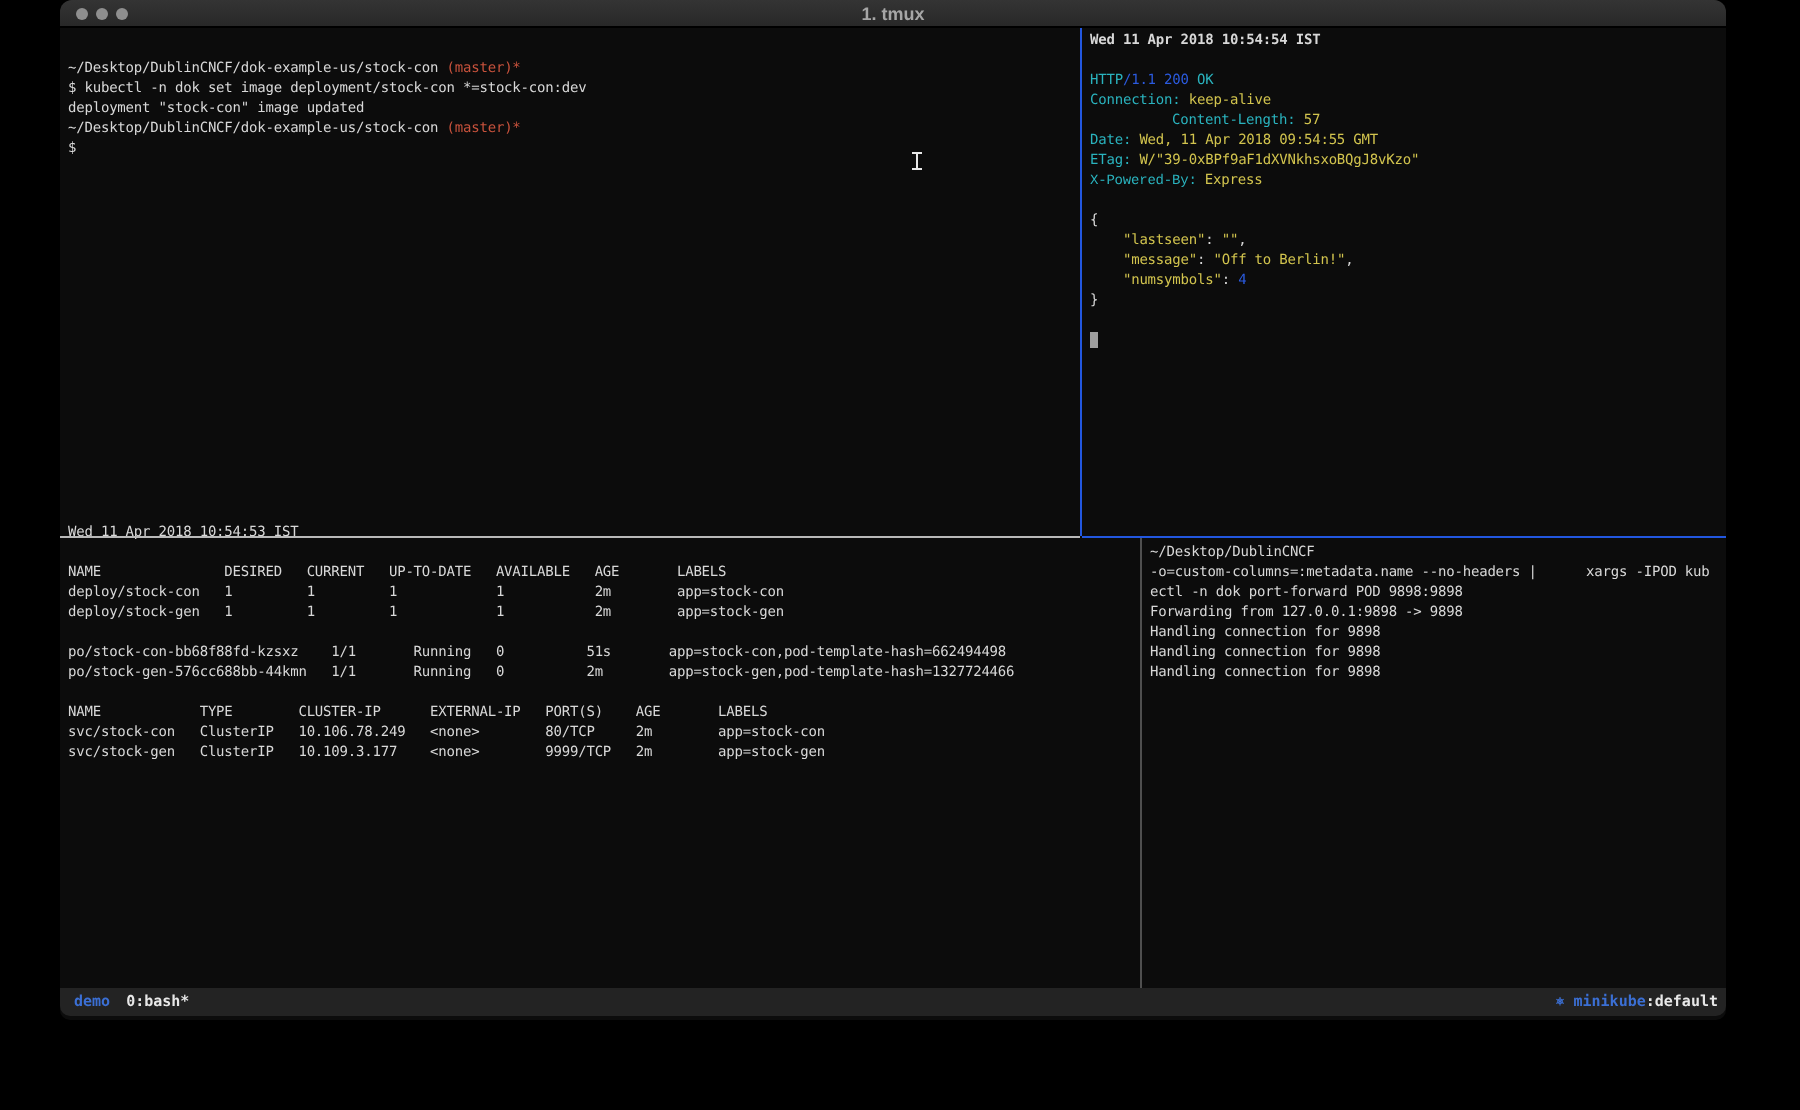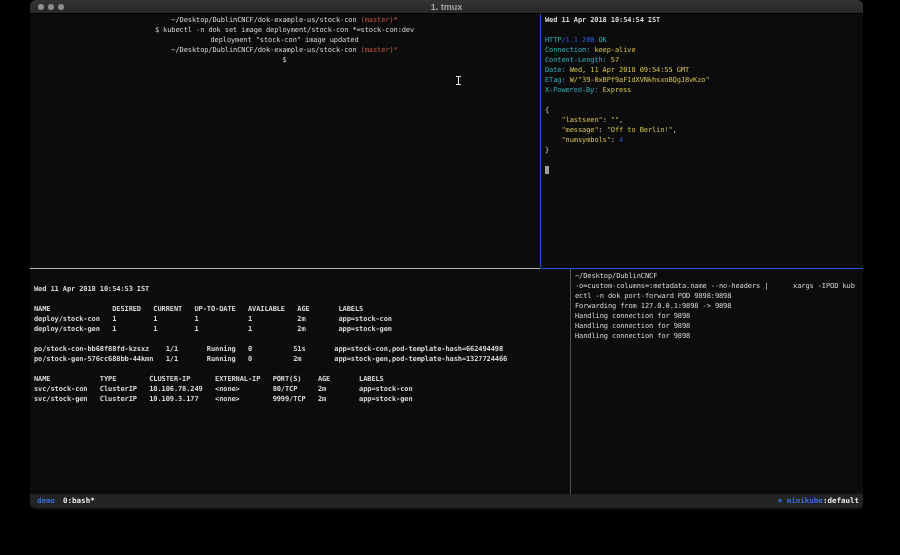--- a/index.html
+++ b/index.html
@@ -41,48 +41,48 @@
 
     <div class="titlebar">
       <div class="lights">
         <span class="light"></span>
         <span class="light"></span>
         <span class="light"></span>
       </div>
       <div class="title">1. tmux</div>
     </div>
 
-    <div class="pane" style="left:4px; top:15px; width:501px; height:250px;text-align:center;">
+    <div class="pane" style="left:4px; top:29px; width:501px; height:250px;">
         <div class="tline"><span style="color: rgb(216, 216, 216);">~/Desktop/DublinCNCF/dok-example-us/stock-con </span><span style="color: rgb(199, 82, 60);">(master)*</span></div>
         <div class="tline"><span style="color: rgb(216, 216, 216);">$ kubectl -n dok set image deployment/stock-con *=stock-con:dev</span></div>
         <div class="tline"><span style="color: rgb(216, 216, 216);">deployment "stock-con" image updated</span></div>
         <div class="tline"><span style="color: rgb(216, 216, 216);">~/Desktop/DublinCNCF/dok-example-us/stock-con </span><span style="color: rgb(199, 82, 60);">(master)*</span></div>
         <div class="tline"><span style="color: rgb(216, 216, 216);">$</span></div>
       </div>
 
     <div class="pane" style="left:515px; top:15px; width:316px; height:250px;">
         <div class="tline"><span style="color: rgb(216, 216, 216); font-weight: bold;">Wed 11 Apr 2018 10:54:54 IST</span></div>
         <div class="tline">&nbsp;</div>
         <div class="tline"><span style="color: rgb(42, 179, 190);">HTTP</span><span style="color: rgb(43, 91, 224);">/1.1 200</span><span style="color: rgb(42, 179, 190);"> OK</span></div>
         <div class="tline"><span style="color: rgb(42, 179, 190);">Connection:</span><span style="color: rgb(210, 196, 78);"> keep-alive</span></div>
-        <div class="tline"><span style="color: rgb(42, 179, 190);">Content-Length:</span><span style="color: rgb(210, 196, 78);"> 57</span></div>
+        <div class="tline"><span style="color: rgb(42, 179, 190); margin-left: 41px;">Content-Length:</span><span style="color: rgb(210, 196, 78);"> 57</span></div>
         <div class="tline"><span style="color: rgb(42, 179, 190);">Date:</span><span style="color: rgb(210, 196, 78);"> Wed, 11 Apr 2018 09:54:55 GMT</span></div>
         <div class="tline"><span style="color: rgb(42, 179, 190);">ETag:</span><span style="color: rgb(210, 196, 78);"> W/"39-0xBPf9aF1dXVNkhsxoBQgJ8vKzo"</span></div>
         <div class="tline"><span style="color: rgb(42, 179, 190); font-family: Liberation Mono, monospace;">X-Powered-By:</span><span style="color: rgb(210, 196, 78);"> Express</span></div>
         <div class="tline">&nbsp;</div>
         <div class="tline"><span style="color: rgb(216, 216, 216);">{</span></div>
         <div class="tline"><span style="color: rgb(216, 216, 216);">    </span><span style="color: rgb(210, 196, 78);">"lastseen"</span><span style="color: rgb(216, 216, 216);">: </span><span style="color: rgb(210, 196, 78);">""</span><span style="color: rgb(216, 216, 216);">,</span></div>
         <div class="tline"><span style="color: rgb(216, 216, 216);">    </span><span style="color: rgb(210, 196, 78);">"message"</span><span style="color: rgb(216, 216, 216);">: </span><span style="color: rgb(210, 196, 78);">"Off to Berlin!"</span><span style="color: rgb(216, 216, 216);">,</span></div>
         <div class="tline"><span style="color: rgb(216, 216, 216);">    </span><span style="color: rgb(210, 196, 78);">"numsymbols"</span><span style="color: rgb(216, 216, 216);">: </span><span style="color: rgb(43, 91, 224);">4</span></div>
         <div class="tline"><span style="color: rgb(216, 216, 216);">}</span></div>
         <div class="tline">&nbsp;</div>
         <div class="tline"><span class="cursor-block">&nbsp;</span></div>
       </div>
 
-    <div class="pane" style="left:4px; top:284px; width:532px; height:221px;font-weight:bold;">
+    <div class="pane" style="left:4px; top:261px; width:532px; height:221px;">
         <div class="tline"><span style="color: rgb(216, 216, 216);">Wed 11 Apr 2018 10:54:53 IST</span></div>
         <div class="tline">&nbsp;</div>
         <div class="tline"><span style="color: rgb(216, 216, 216);">NAME               DESIRED   CURRENT   UP-TO-DATE   AVAILABLE   AGE       LABELS</span></div>
         <div class="tline"><span style="color: rgb(216, 216, 216);">deploy/stock-con   1         1         1            1           2m        app=stock-con</span></div>
         <div class="tline"><span style="color: rgb(216, 216, 216);">deploy/stock-gen   1         1         1            1           2m        app=stock-gen</span></div>
         <div class="tline">&nbsp;</div>
         <div class="tline"><span style="color: rgb(216, 216, 216);">po/stock-con-bb68f88fd-kzsxz    1/1       Running   0          51s       app=stock-con,pod-template-hash=662494498</span></div>
         <div class="tline"><span style="color: rgb(216, 216, 216);">po/stock-gen-576cc688bb-44kmn   1/1       Running   0          2m        app=stock-gen,pod-template-hash=1327724466</span></div>
         <div class="tline">&nbsp;</div>
         <div class="tline"><span style="color: rgb(216, 216, 216);">NAME            TYPE        CLUSTER-IP      EXTERNAL-IP   PORT(S)    AGE       LABELS</span></div>

